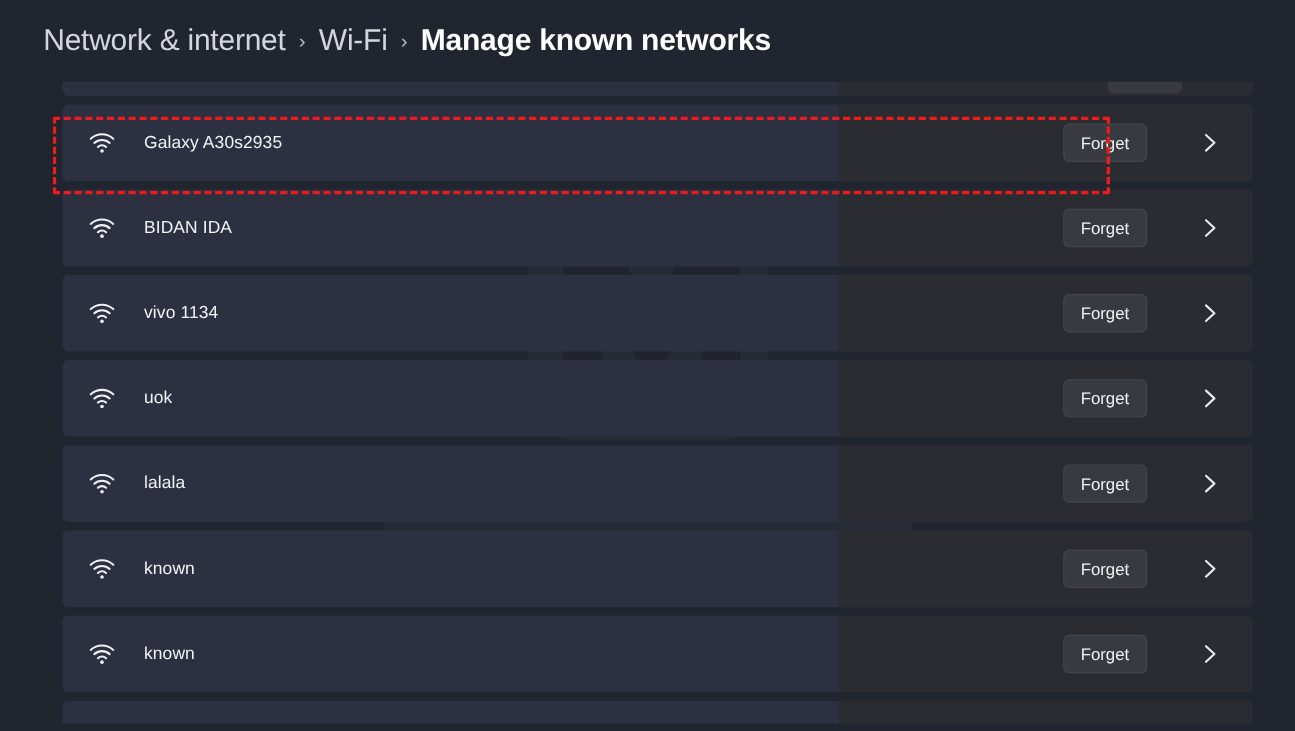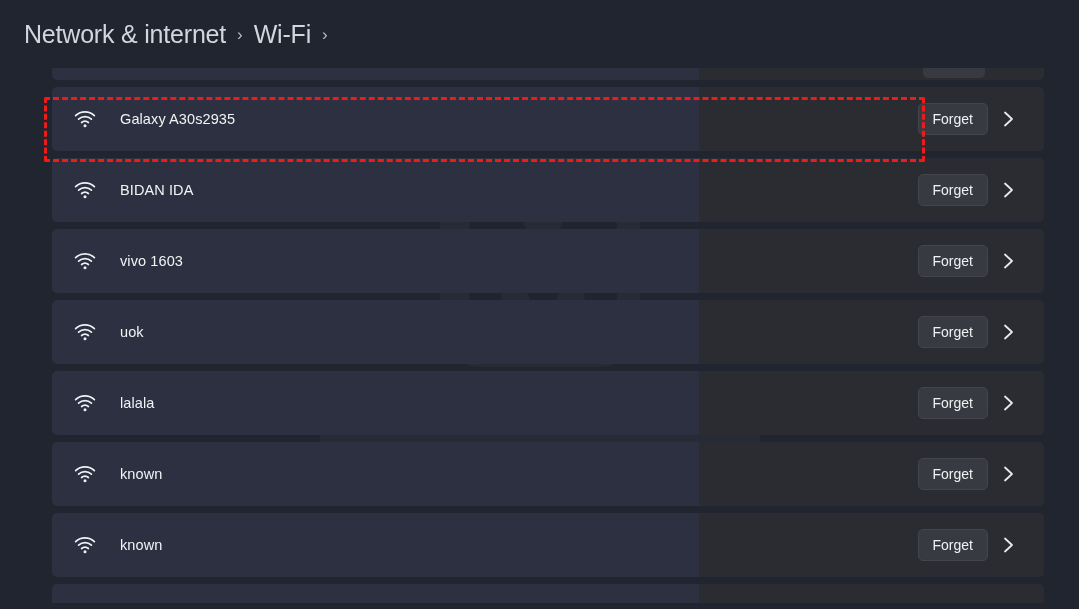--- a/index.html
+++ b/index.html
@@ -19,21 +19,21 @@
   }
 
   
   .header {
     position: absolute;
     left: 0; top: 0;
     width: 1079px;
     height: 68px;
     display: flex;
     align-items: center;
-    padding-left: 24px;
+    padding-left: 36px;
     z-index: 6;
     background: #21252f;
   }
 
   .crumb {
     font-size: 25px;
     line-height: 1;
     letter-spacing: -0.2px;
     white-space: nowrap;
   }
@@ -163,20 +163,21 @@
     white-space: nowrap;
   }
 
   .row-actions {
     position: relative;
     z-index: 2;
     margin-left: auto;
     display: flex;
     align-items: center;
     padding-right: 16px;
+    gap: 32px;
   }
 
   .forget-btn {
     background: #383a41;
     border: 1px solid #43454d;
     border-radius: 5px;
     color: #f0f1f3;
     font-family: "Liberation Sans", sans-serif;
     font-size: 14px;
     padding: 0 14px;
@@ -231,20 +232,21 @@
     <span>Mahmudan.com</span>
   </div>
 </div>
 
 <div class="header">
   <div class="breadcrumb-wrap" style="display:flex;align-items:center;">
       <span class="crumb parent">Network &amp; internet</span>
       <span class="crumb-sep">›</span>
       <span class="crumb parent">Wi-Fi</span>
       <span class="crumb-sep">›</span>
+      <span class="crumb current">Manage known networks</span>
     </div>
 </div>
 
 <div class="list">
 
   <div class="row partial-top">
     <div class="forget-ghost"></div>
   </div>
 
   <div class="rows-host">
@@ -288,21 +290,21 @@
       </div>
       <div class="row">
         <span class="wifi-icon">
           <svg width="22" height="18" viewBox="0 0 22 18" fill="none">
             <path d="M1.6 5.6C4.2 3.2 7.5 1.9 11 1.9c3.5 0 6.8 1.3 9.4 3.7" stroke="#f0f1f4" stroke-width="1.7" stroke-linecap="round"></path>
             <path d="M4.6 9.1C6.4 7.5 8.6 6.6 11 6.6c2.4 0 4.6.9 6.4 2.5" stroke="#f0f1f4" stroke-width="1.7" stroke-linecap="round"></path>
             <path d="M7.6 12.5c1-.9 2.1-1.4 3.4-1.4 1.3 0 2.4.5 3.4 1.4" stroke="#f0f1f4" stroke-width="1.7" stroke-linecap="round"></path>
             <circle cx="11" cy="15.8" r="1.5" fill="#f0f1f4"></circle>
           </svg>
         </span>
-        <span class="ssid">vivo 1603</span>
+        <span class="ssid">vivo 1134</span>
         <div class="row-actions">
           <button class="forget-btn">Forget</button>
           <span class="chevron">
             <svg width="13" height="18" viewBox="0 0 13 18" fill="none">
               <path d="M3 2.5 L10 9 L3 15.5" stroke="#e8e9ec" stroke-width="1.8" stroke-linecap="round" stroke-linejoin="round"></path>
             </svg>
           </span>
         </div>
       </div>
       <div class="row">

